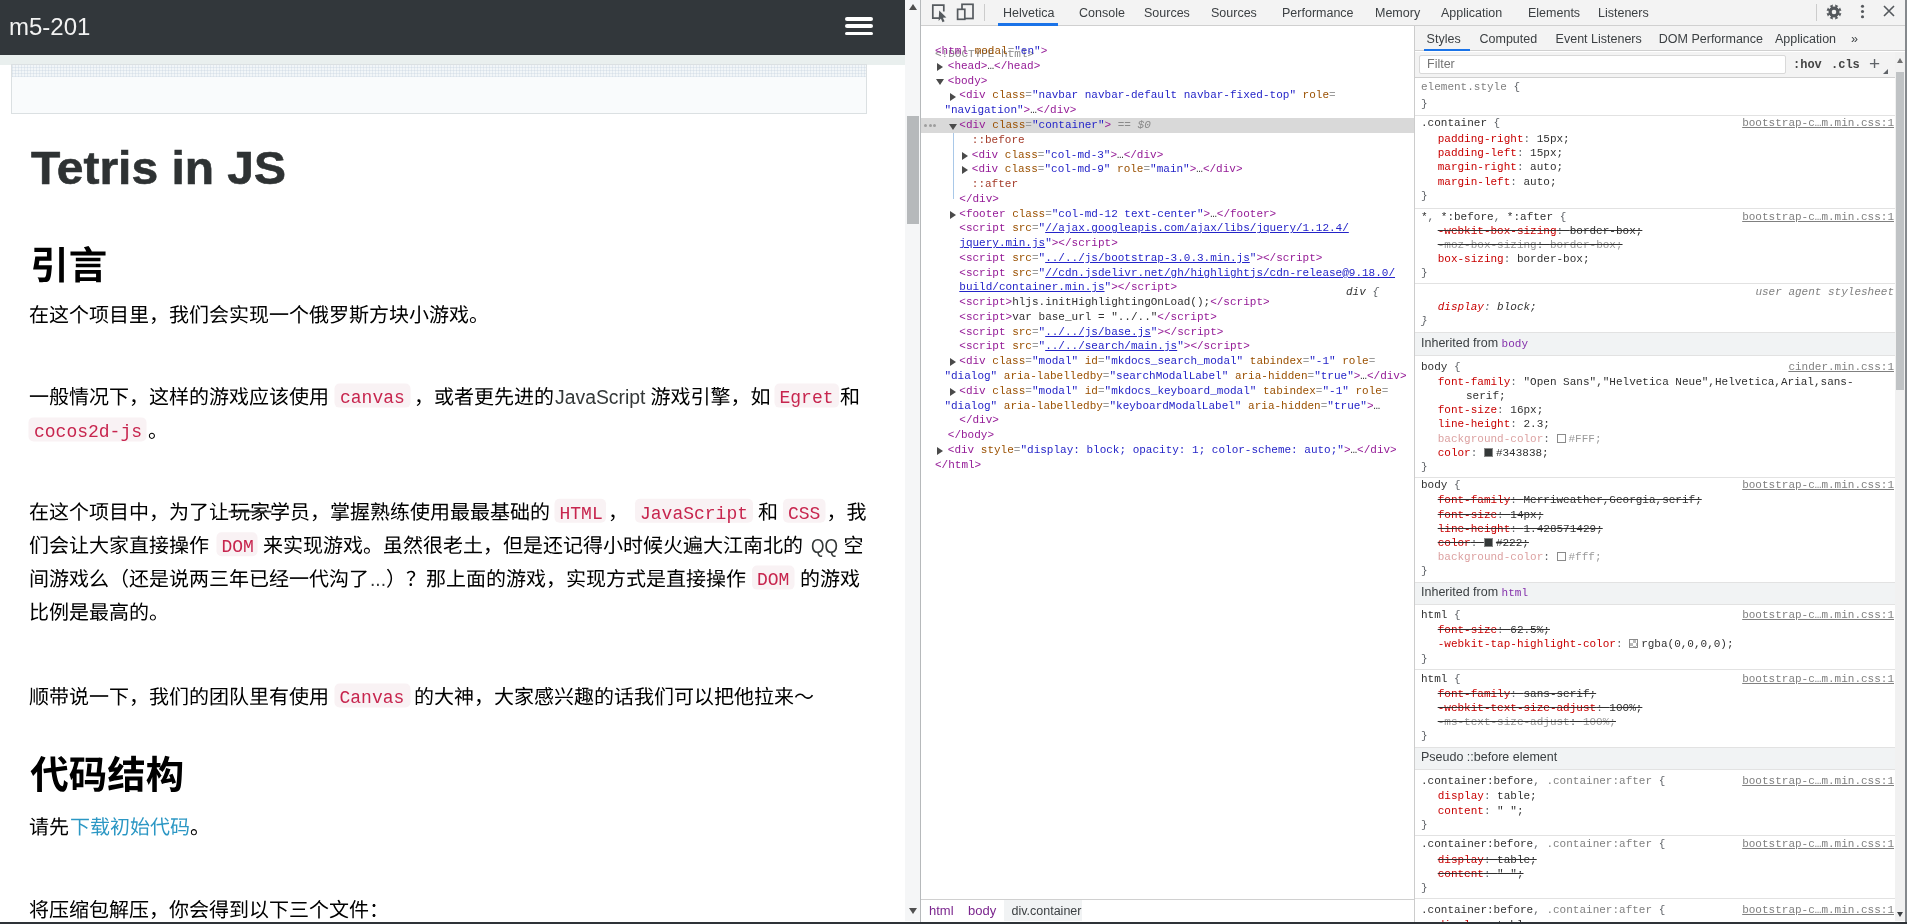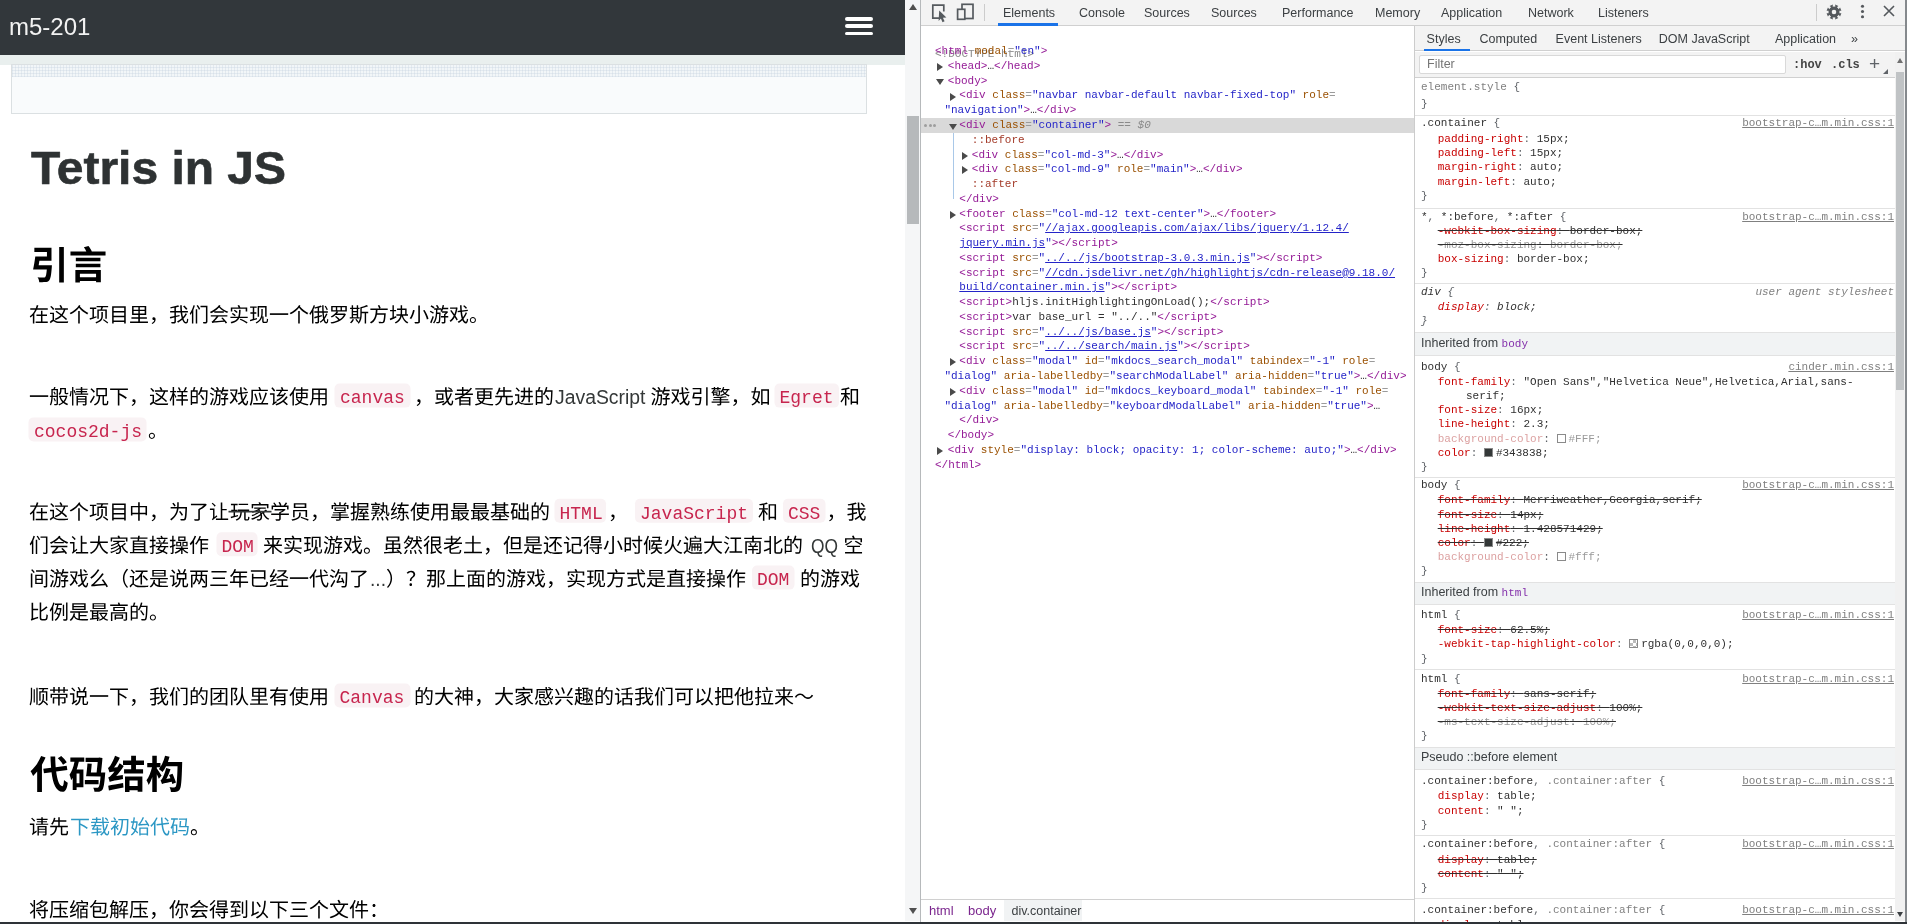--- a/index.html
+++ b/index.html
@@ -476,28 +476,28 @@
 
 <div style="position:absolute;left:920px;top:0;width:987px;height:924px;background:#fff;border-left:1px solid #b6b9bb">
   <div style="position:absolute;left:0;top:0;width:987px;height:25.5px;background:#f3f3f3;border-bottom:1px solid #d0d0d0"></div>
   <svg style="position:absolute;left:10px;top:1px" width="45" height="22" viewBox="0 0 45 22" fill="none">
     <path d="M9.3 17.2 H1.8 V4.2 H12.8 V10.5" stroke="#555a5e" stroke-width="1.7" fill="none"></path>
     <path d="M8.2 9.5 L15.4 16.4 L11.9 16.7 L13.6 20.2 L11.5 21.2 L9.9 17.6 L7.6 20 Z" fill="#555a5e"></path>
     <rect x="31" y="3.3" width="11" height="14.2" stroke="#555a5e" stroke-width="1.7" fill="none"></rect>
     <rect x="26.6" y="8.3" width="7.2" height="10" stroke="#555a5e" stroke-width="1.7" fill="#f3f3f3"></rect>
   </svg>
   <div style="position:absolute;left:63px;top:4px;width:1px;height:17px;background:#ccc"></div>
-  <div class="sans12" style="position:absolute;left:82px;top:6px">Elements</div>
+  <div class="sans12" style="position:absolute;left:82px;top:6px">Helvetica</div>
   <div class="sans12" style="position:absolute;left:158px;top:6px">Console</div>
   <div class="sans12" style="position:absolute;left:223px;top:6px">Sources</div>
   <div class="sans12" style="position:absolute;left:290px;top:6px">Sources</div>
   <div class="sans12" style="position:absolute;left:361px;top:6px">Performance</div>
   <div class="sans12" style="position:absolute;left:454px;top:6px">Memory</div>
   <div class="sans12" style="position:absolute;left:520px;top:6px">Application</div>
-  <div class="sans12" style="position:absolute;left:607px;top:6px">Network</div>
+  <div class="sans12" style="position:absolute;left:607px;top:6px">Elements</div>
   <div class="sans12" style="position:absolute;left:677px;top:6px">Listeners</div>
   <div style="position:absolute;left:77px;top:23px;width:60px;height:2.5px;background:#1a73e8"></div>
   <div style="position:absolute;left:894.5px;top:4px;width:1px;height:17px;background:#ccc"></div>
   <svg style="position:absolute;left:905px;top:3.5px" width="16" height="16" viewBox="0 0 16 16" fill="#54585c" fill-rule="evenodd">
       <path d="M15.41 9.17 L14.07 12.41 L12.69 10.87 A5.50 5.50 0 0 1 10.87 12.69 L12.41 14.07 L9.17 15.41 L9.28 13.35 A5.50 5.50 0 0 1 6.72 13.35 L6.83 15.41 L3.59 14.07 L5.13 12.69 A5.50 5.50 0 0 1 3.31 10.87 L1.93 12.41 L0.59 9.17 L2.65 9.28 A5.50 5.50 0 0 1 2.65 6.72 L0.59 6.83 L1.93 3.59 L3.31 5.13 A5.50 5.50 0 0 1 5.13 3.31 L3.59 1.93 L6.83 0.59 L6.72 2.65 A5.50 5.50 0 0 1 9.28 2.65 L9.17 0.59 L12.41 1.93 L10.87 3.31 A5.50 5.50 0 0 1 12.69 5.13 L14.07 3.59 L15.41 6.83 L13.35 6.72 A5.50 5.50 0 0 1 13.35 9.28 Z M10.30 8.00 A2.3 2.3 0 1 0 5.7 8.0 A2.3 2.3 0 1 0 10.3 8.0 Z"></path>
     </svg>
   <svg style="position:absolute;left:938.5px;top:4px" width="5" height="15" viewBox="0 0 5 15" fill="#54585c">
       <circle cx="2.5" cy="2.2" r="1.55"></circle>
       <circle cx="2.5" cy="7.5" r="1.55"></circle>
       <circle cx="2.5" cy="12.8" r="1.55"></circle>
@@ -558,21 +558,21 @@
 <div style="position:absolute;left:1004px;top:900px;width:78px;height:21px;background:#f1f3f4"></div>
 <div style="position:absolute;left:929px;top:903px;font-size:13px;color:#7b268e">html</div>
 <div style="position:absolute;left:968px;top:903px;font-size:13px;color:#7b268e">body</div>
 <div style="position:absolute;left:1011.5px;top:903.5px;font-size:12.5px;color:#3c4043">div.container</div>
 
 <div style="position:absolute;left:1414px;top:26px;width:1px;height:898px;background:#ccc"></div>
 <div style="position:absolute;left:1415px;top:26px;width:492px;height:25px;background:#f3f3f3;border-bottom:1px solid #d0d0d0"></div>
 <div class="sans12" style="position:absolute;left:1426.6px;top:32px">Styles</div>
 <div class="sans12" style="position:absolute;left:1479.5px;top:32px">Computed</div>
 <div class="sans12" style="position:absolute;left:1555.6px;top:32px">Event Listeners</div>
-<div class="sans12" style="position:absolute;left:1658.8px;top:32px">DOM JavaScript</div>
+<div class="sans12" style="position:absolute;left:1658.8px;top:32px">DOM Performance</div>
 <div class="sans12" style="position:absolute;left:1774.9px;top:32px">Application</div>
 <div class="sans12" style="position:absolute;left:1851px;top:32px">»</div>
 <div style="position:absolute;left:1424px;top:48.5px;width:46px;height:2.5px;background:#1a73e8"></div>
 <div style="position:absolute;left:1415px;top:52px;width:492px;height:26px;background:#f3f3f3;border-bottom:1px solid #d0d0d0"></div>
 <div style="position:absolute;left:1419px;top:54.5px;width:367px;height:19.5px;background:#fff;border:1px solid #d9d9d9;border-radius:2px"></div>
 <div style="position:absolute;left:1427px;top:57px;font-size:12.5px;color:#757575">Filter</div>
 <div style="position:absolute;left:1793px;top:57.5px;font-size:12px;font-weight:bold;color:#444;font-family:'Liberation Mono'">:hov</div>
 <div style="position:absolute;left:1831px;top:57.5px;font-size:12px;font-weight:bold;color:#444;font-family:'Liberation Mono'">.cls</div>
 <div style="position:absolute;left:1869px;top:53px;font-size:19px;color:#5f6368">+</div>
 <div style="position:absolute;left:1883px;top:69px;width:0;height:0;border-left:5px solid transparent;border-bottom:5px solid #5f6368"></div>
@@ -587,21 +587,21 @@
 <div class="mono11" style="position:absolute;left:1437.7px;top:174.7px;white-space:pre"><span style="color:#c80000">margin-left</span><span style="color:#5f6368">: </span><span style="color:#303030">auto;</span></div>
 <div class="mono11" style="position:absolute;left:1421px;top:189.0px;white-space:pre"><span style="color:#5f6368">}</span></div>
 <div style="position:absolute;left:1415px;top:208.0px;width:492px;height:1px;background:#e2e2e2"></div>
 <div class="mono11" style="position:absolute;left:1421px;top:209.6px;white-space:pre"><span style="color:#303030">*</span><span style="color:#5f6368">, </span><span style="color:#303030">*:before</span><span style="color:#5f6368">, </span><span style="color:#303030">*:after</span><span style="color:#5f6368"> {</span></div>
 <div class="mono11" style="position:absolute;right:13px;top:209.6px;color:#808080;text-decoration:underline">bootstrap-c…m.min.css:1</div>
 <div class="mono11" style="position:absolute;left:1437.7px;top:223.6px;text-decoration:line-through;white-space:pre"><span style="color:#c80000">-webkit-box-sizing</span><span style="color:#5f6368">: </span><span style="color:#303030">border-box;</span></div>
 <div class="mono11" style="position:absolute;left:1437.7px;top:237.8px;text-decoration:line-through;white-space:pre"><span style="color:#9a9a9a">-moz-box-sizing</span><span style="color:#5f6368">: </span><span style="color:#9a9a9a">border-box;</span></div>
 <div class="mono11" style="position:absolute;left:1437.7px;top:252.0px;white-space:pre"><span style="color:#c80000">box-sizing</span><span style="color:#5f6368">: </span><span style="color:#303030">border-box;</span></div>
 <div class="mono11" style="position:absolute;left:1421px;top:266.2px;white-space:pre"><span style="color:#5f6368">}</span></div>
 <div style="position:absolute;left:1415px;top:283.0px;width:492px;height:1px;background:#e2e2e2"></div>
-<div class="mono11" style="position:absolute;left:1421px;top:284.8px;font-style:italic;white-space:pre"><span style="color:#303030">div</span><span style="color:#5f6368"> {</span></div>
+<div class="mono11" style="position:absolute;left:1346px;top:284.8px;font-style:italic;white-space:pre"><span style="color:#303030">div</span><span style="color:#5f6368"> {</span></div>
 <div class="mono11" style="position:absolute;right:13px;top:284.8px;color:#808080;font-style:italic">user agent stylesheet</div>
 <div class="mono11" style="position:absolute;left:1437.7px;top:300.1px;font-style:italic;white-space:pre"><span style="color:#c80000">display</span><span style="color:#5f6368">: </span><span style="color:#303030">block;</span></div>
 <div class="mono11" style="position:absolute;left:1421px;top:314.4px;font-style:italic;white-space:pre"><span style="color:#5f6368">}</span></div>
 <div style="position:absolute;left:1415px;top:331.5px;width:492px;height:24.0px;background:#f1f3f4;border-top:1px solid #e2e2e2;border-bottom:1px solid #e2e2e2"></div>
 <div style="position:absolute;left:1421px;top:335.5px;font:12.5px 'Liberation Sans';color:#3c4043"><span style="">Inherited from </span><span style="font-family:Liberation Mono;color:#8430ab;font-size:11px">body</span></div>
 <div class="mono11" style="position:absolute;left:1421px;top:359.8px;white-space:pre"><span style="color:#303030">body</span><span style="color:#5f6368"> {</span></div>
 <div class="mono11" style="position:absolute;right:13px;top:359.8px;color:#808080;text-decoration:underline">cinder.min.css:1</div>
 <div class="mono11" style="position:absolute;left:1437.7px;top:374.7px;white-space:pre"><span style="color:#c80000">font-family</span><span style="color:#5f6368">: </span><span style="color:#303030">"Open Sans","Helvetica Neue",Helvetica,Arial,sans-</span></div>
 <div class="mono11" style="position:absolute;left:1466px;top:389.0px;white-space:pre"><span style="color:#303030">serif;</span></div>
 <div class="mono11" style="position:absolute;left:1437.7px;top:403.2px;white-space:pre"><span style="color:#c80000">font-size</span><span style="color:#5f6368">: </span><span style="color:#303030">16px;</span></div>

